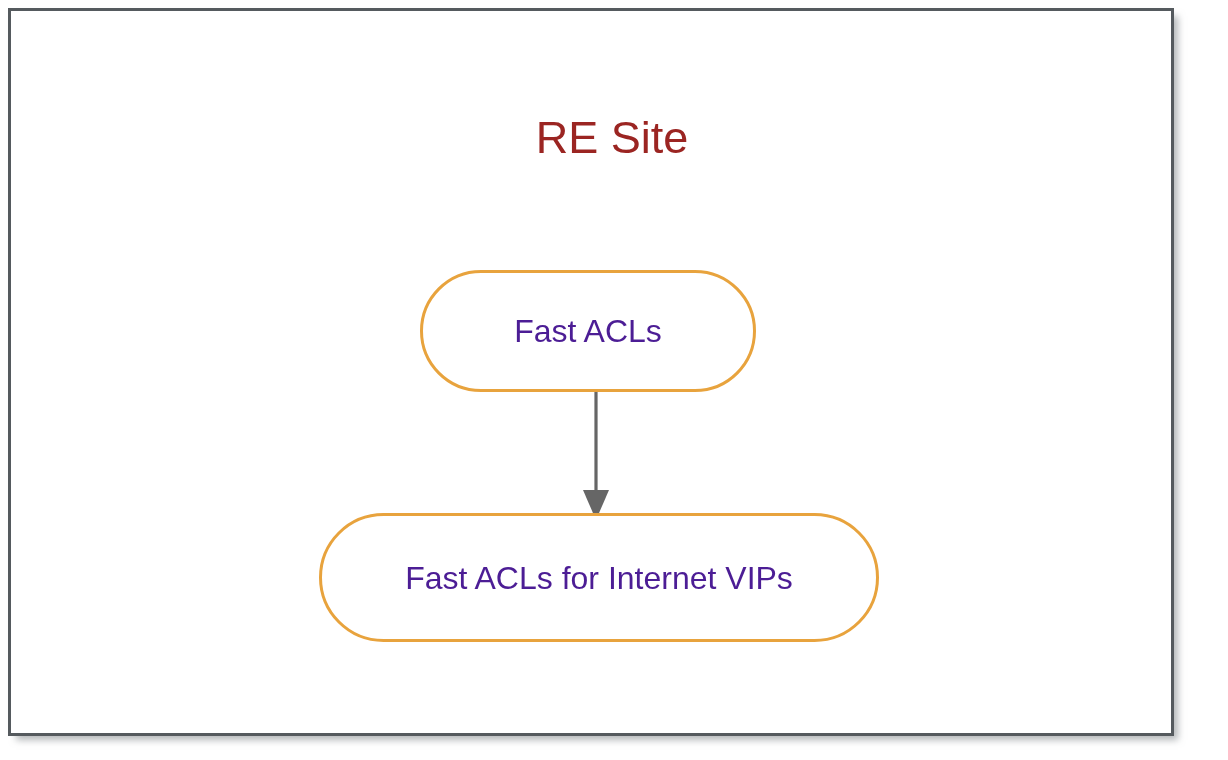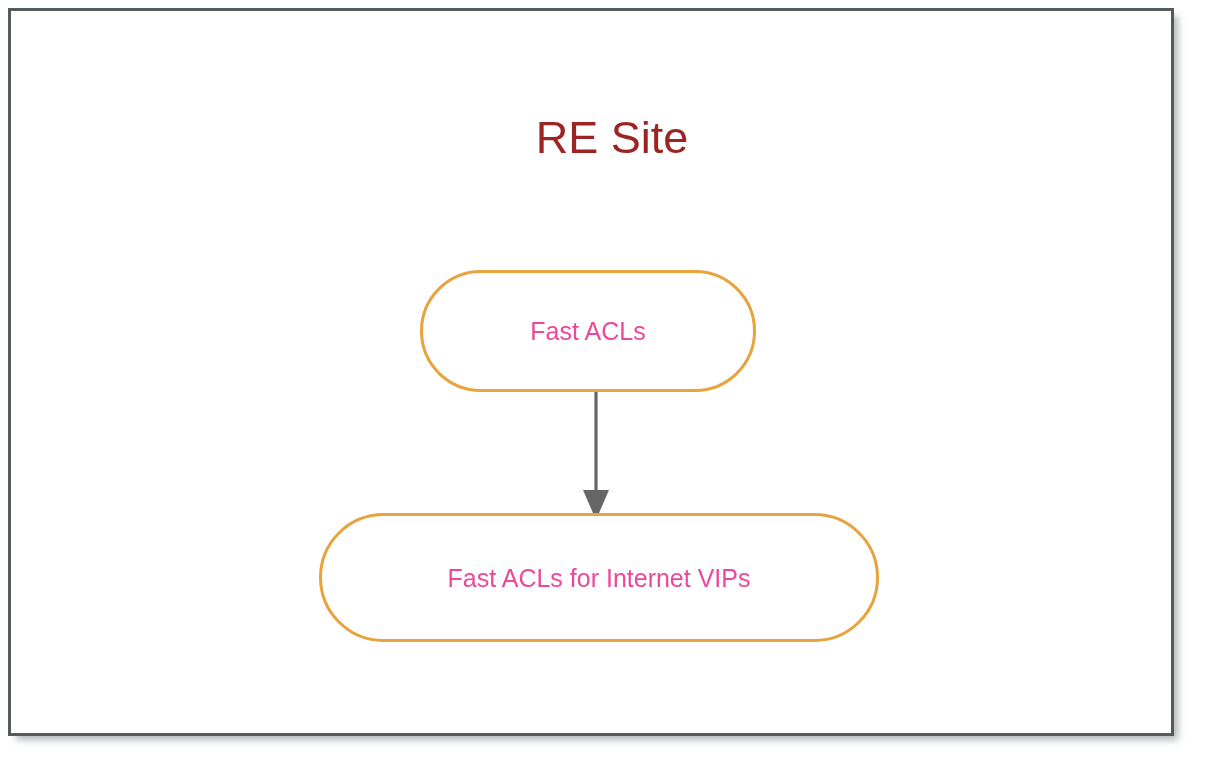--- a/index.html
+++ b/index.html
@@ -58,23 +58,23 @@
     border: 3px solid #e8a33d;
     display: flex;
     align-items: center;
     justify-content: center;
     color: #000000;
     font-family: "Liberation Sans", sans-serif;
     white-space: nowrap;
   }
   .node-label {
     display: block;
-    font-size: 25px;
+    font-size: 32px;
     line-height: 34px;
-    color: #ec4899;
+    color: #4c1d95;
   }
 
   #node-fast-acls {
     left: 409px;
     top: 259px;
     width: 336px;
     height: 122px;
     border-radius: 61px;
   }
 

